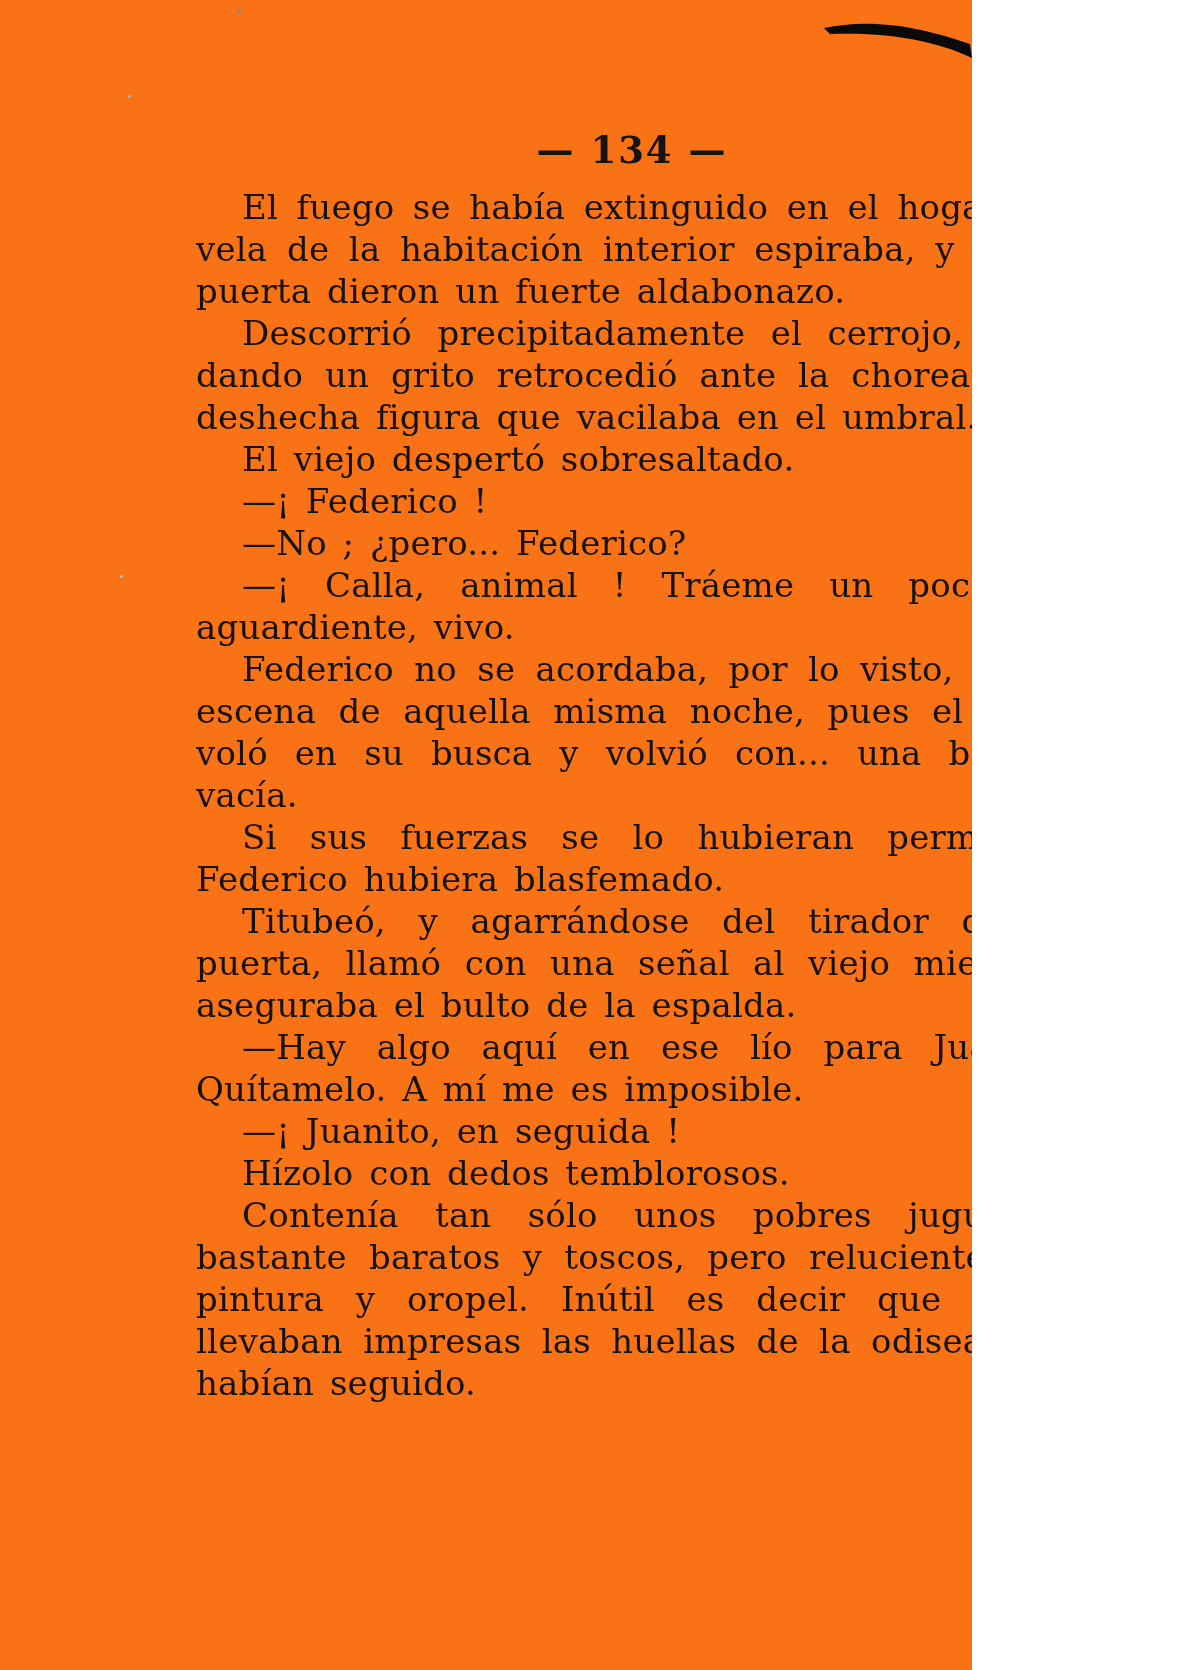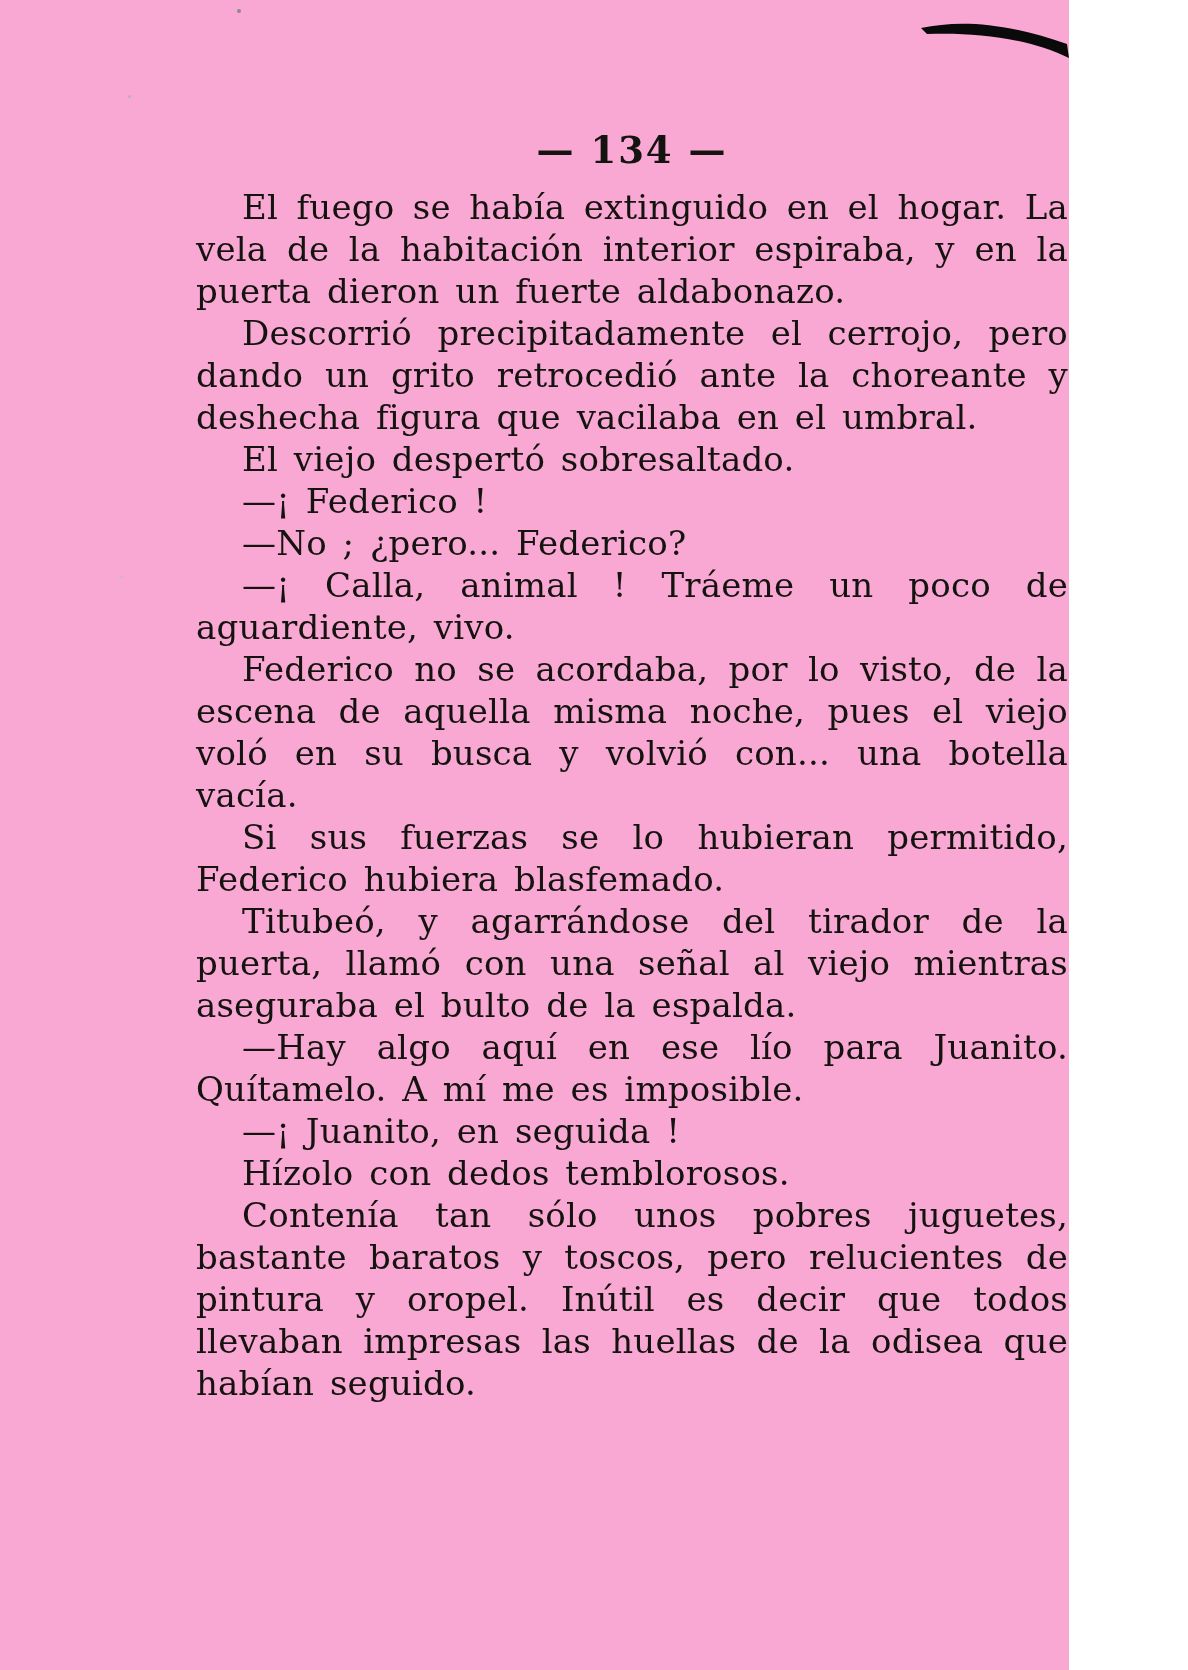--- a/index.html
+++ b/index.html
@@ -2,23 +2,23 @@
 <html><head>
 <meta charset="utf-8">
 <style>
   html, body {
     margin: 0;
     padding: 0;
     background: #ffffff;
   }
   .page {
     position: relative;
-    width: 1069px;
+    width: 972px;
     min-height: 1670px;
-    background: #f9a8d4;
+    background: #f97316;
     font-family: "DejaVu Serif", "Liberation Serif", serif;
     color: #151310;
     overflow: hidden;
     box-sizing: border-box;
   }
   .text-block {
     width: 872px;
     margin: 128px 0 0 196px;
   }
   .page-number {

